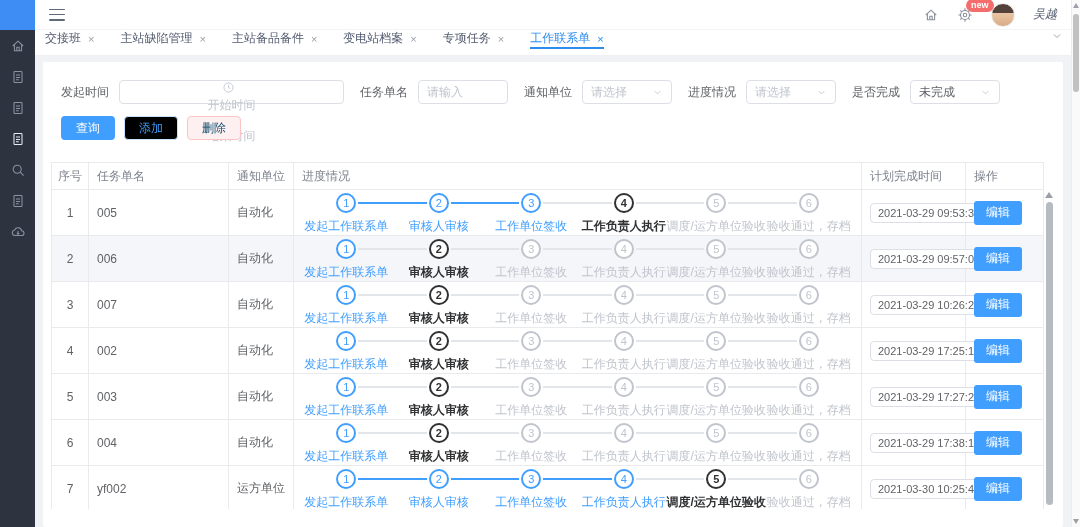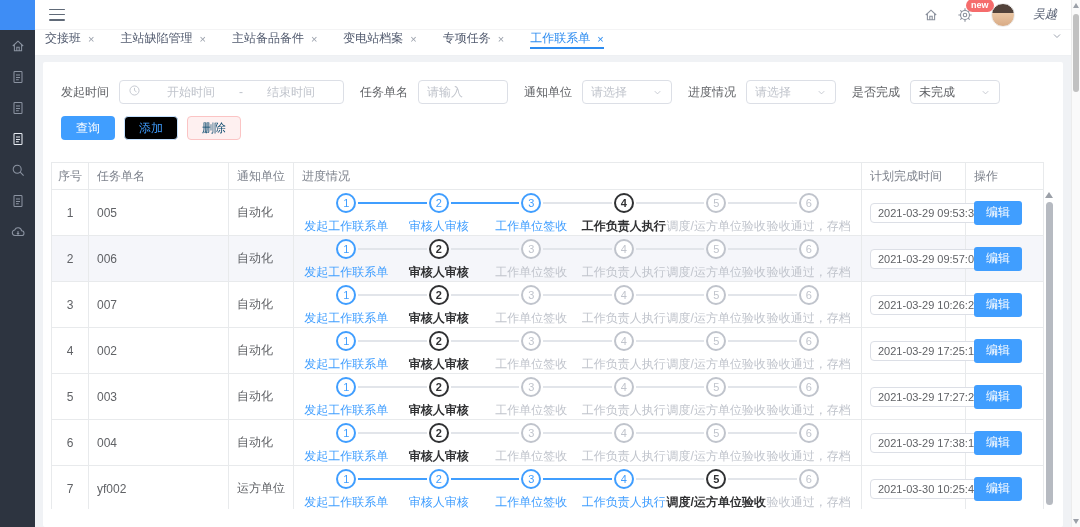--- a/index.html
+++ b/index.html
@@ -44,21 +44,21 @@
   .content { position:absolute; left:35px; top:56px; right:9px; bottom:0; background:#f0f2f5; padding:6px 8px 0 8px; }
   .card { background:#fff; height:100%; border-radius:2px; padding:18px 8px 0 8px; position:relative; }
   
   .filters { display:flex; align-items:center; padding-left:10px; }
   .f-label { color:#606266; margin-right:10px; white-space:nowrap; }
   .f-gap { margin-left:16px; }
   .ctrl { height:24px; border:1px solid #dcdfe6; border-radius:4px; background:#fff;
           display:flex; align-items:center; padding:0 8px; cursor:text; }
   .ctrl .ph { color:#c0c4cc; }
   .ctrl .val { color:#606266; }
-  .date-range { width:225px; justify-content:space-between; }
+  .date-range { width:225px; justify-content:space-between;flex-direction:column; }
   .date-range .sep { color:#c0c4cc; margin:0 4px; }
   .clock svg { width:13px; height:13px; stroke:#c0c4cc; fill:none; stroke-width:1.4; margin-right:6px; }
   .sel { width:90px; justify-content:space-between; cursor:pointer; }
   .sel svg { width:11px; height:11px; stroke:#c0c4cc; fill:none; stroke-width:1.6; flex:none; }
   .txt-input { width:90px; }
   
   .btn-row { display:flex; gap:9px; margin-top:12px; padding-left:10px; }
   .btn { height:24px; padding:0 14px; border-radius:4px; font-size:12px; border:1px solid transparent;
          display:inline-flex; align-items:center; cursor:pointer; font-family:inherit; }
   .btn-primary { background:var(--primary,#409eff); color:#fff; }

